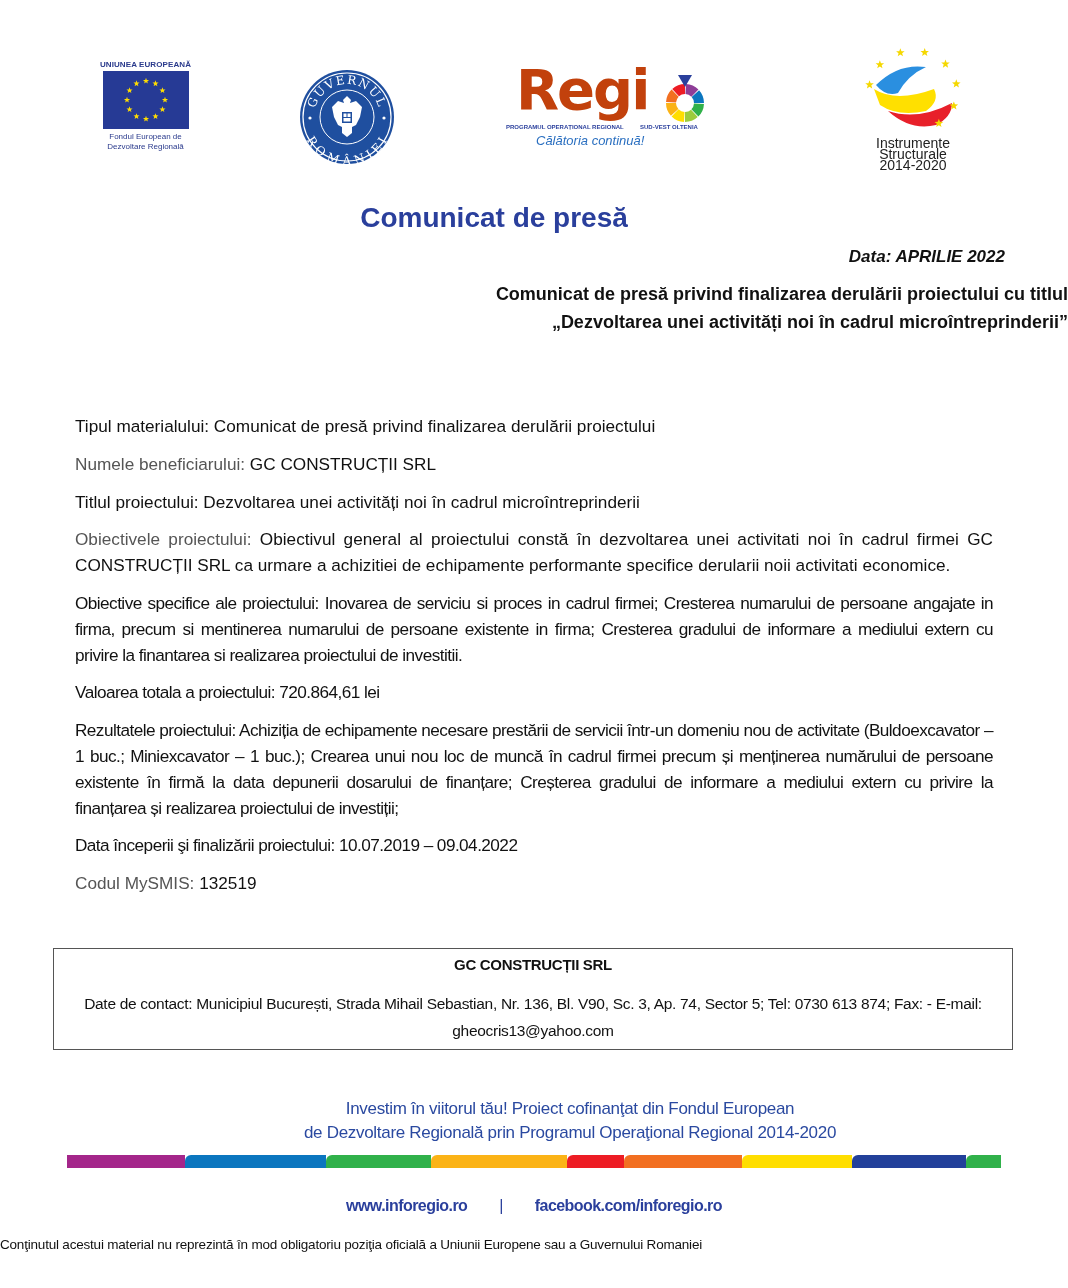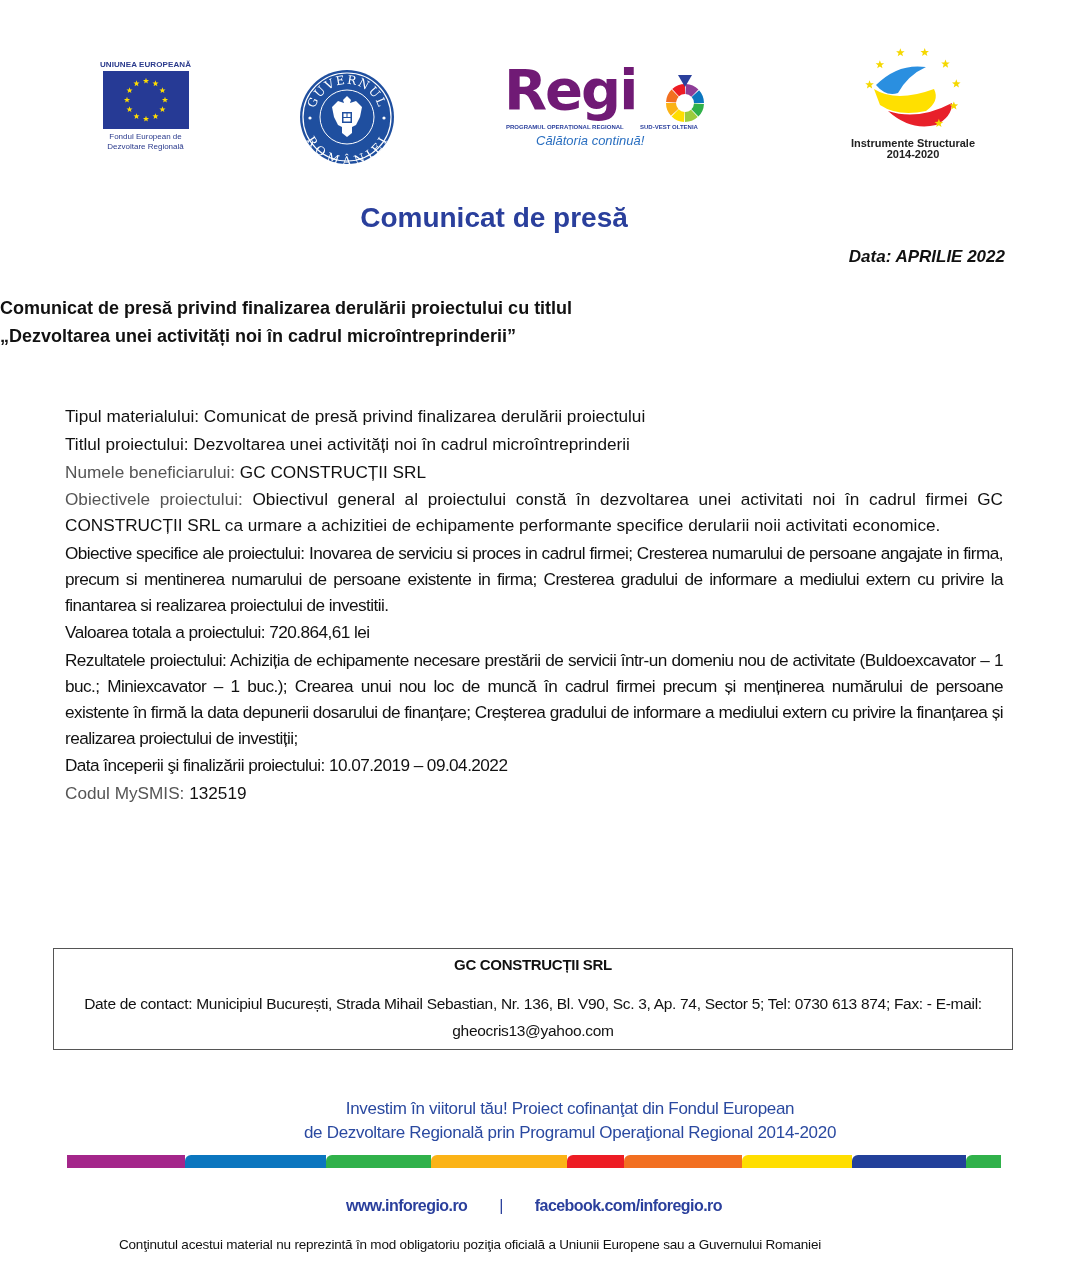--- a/index.html
+++ b/index.html
@@ -10,59 +10,59 @@
   .logo { position: absolute; }
   .eu-logo { left: 78px; top: 60px; width: 95px; height: 100px; text-align: center; margin-left: 20px; }
   .eu-top { font-size: 8px; font-weight: bold; color: #2a3a8c; letter-spacing: 0.1px; white-space: nowrap; }
   .eu-flag { width: 86px; height: 58px; background: #263a95; margin: 2px auto 3px; position: relative; }
   .eu-flag svg { position: absolute; left: 0; top: 0; }
   .eu-bottom { font-size: 8px; color: #2a3a8c; line-height: 10px; }
 
   .gov-logo { left: 298px; top: 68px; width: 98px; height: 98px; }
 
   .regio-logo { left: 500px; top: 63px; width: 210px; height: 95px; }
-  .regio-word { position: absolute; left: 4px; top: -6px; font-family: "DejaVu Sans", sans-serif;
-                font-weight: bold; font-size: 56px; color: #701a75; letter-spacing: -2px; }
+  .regio-word { position: absolute; left: 16px; top: -6px; font-family: "DejaVu Sans", sans-serif;
+                font-weight: bold; font-size: 56px; color: #c2410c; letter-spacing: -2px; }
   .regio-o { position: absolute; left: 163px; top: 10px; }
   .regio-sub-left { position: absolute; left: 6px; top: 61px; font-size: 6px; font-weight: bold; color: #2a3f9c; white-space: nowrap; }
   .regio-sub-right { position: absolute; left: 140px; top: 61px; font-size: 6px; font-weight: bold; color: #2a3f9c; white-space: nowrap; }
   .regio-tag { position: absolute; left: 36px; top: 70px; font-size: 13px; font-style: italic; color: #2a6fc0; white-space: nowrap; }
 
   .is-logo { left: 848px; top: 45px; width: 130px; height: 120px; text-align: center; }
-  .is-text { position: absolute; left: 0; top: 93px; width: 130px; font-size: 11px; font-weight: bold; color: #222; line-height: 11px; }
+  .is-text { position: absolute; left: 0; top: 93px; width: 130px; font-size: 14px; font-weight: normal; color: #222; line-height: 11px; }
 
   
   .main-title { position: absolute; left: 0; width: 988px; top: 202px; text-align: center;
                 font-size: 28px; font-weight: bold; color: #2a3f9c; font-family: "Liberation Sans", sans-serif; }
   .date-line { position: absolute; right: 63px; top: 247px; font-size: 17px; font-weight: bold; font-style: italic; color: #111; }
-  .sub-title { position: absolute; left: 0; width: 1068px; top: 294px; text-align: left;
+  .sub-title { position: absolute; left: 0; width: 1068px; top: 280px; text-align: right;
                font-size: 18px; font-weight: bold; line-height: 28px; color: #111; }
 
   
   .body-text { position: absolute; left: 63px; top: 402px; width: 942px; font-size: 17.2px; line-height: 25.8px;
                text-align: justify; color: #111; }
-  .body-text p { margin: 2px; }
+  .body-text p { margin: 12px; }
   .lbl-gray { color: #555; }
   .narrow { font-family: "Liberation Sans Narrow", "Liberation Sans", sans-serif; letter-spacing: -0.55px; }
 
   
   .contact-box { position: absolute; left: 53px; top: 948px; width: 960px; height: 102px; border: 1px solid #555; box-sizing: border-box;
                  text-align: center; font-size: 15.5px; color: #111; letter-spacing: -0.3px; }
   .contact-name { margin-top: 7px; font-weight: bold; font-size: 15px; }
   .contact-line { margin-top: 17px; line-height: 27px; padding: 0 20px; }
 
   
   .footer-slogan { position: absolute; left: 0; width: 1068px; top: 1097px; text-align: center; font-size: 17px;
                    line-height: 24px; color: #2a49a0; letter-spacing: -0.3px; padding-left: 36px; }
   .color-bar { position: absolute; left: 67px; top: 1155px; width: 934px; height: 13px; display: flex; }
   .color-bar div { height: 100%; }
   .footer-links { position: absolute; left: 0; width: 1068px; top: 1197px; text-align: center; font-size: 16px;
                   font-weight: bold; color: #2a3f9c; }
   .footer-links .sep { display: inline-block; margin: 0 28px; font-weight: normal; }
-  .disclaimer { position: absolute; left: 0; width: 940px; top: 1237px; text-align: center; font-size: 13.5px; color: #111; letter-spacing: -0.2px; }
+  .disclaimer { position: absolute; left: 0; width: 940px; top: 1237px; font-size: 13.5px; color: #111; letter-spacing: -0.2px; }
 </style>
 </head>
 <body>
 
 <div class="logo eu-logo">
   <div class="eu-top">UNIUNEA EUROPEANĂ</div>
   <div class="eu-flag">
     <svg width="86" height="58" viewBox="0 0 86 58" id="eu-stars">
         <polygon points="62.00,25.80 62.79,27.91 65.04,28.01 63.28,29.42 63.88,31.59 62.00,30.34 60.12,31.59 60.72,29.42 58.96,28.01 61.21,27.91" fill="#ffdd00"></polygon>
         <polygon points="59.45,35.30 60.24,37.41 62.50,37.51 60.73,38.92 61.34,41.09 59.45,39.84 57.57,41.09 58.18,38.92 56.41,37.51 58.66,37.41" fill="#ffdd00"></polygon>
@@ -150,22 +150,22 @@
 
 <div class="main-title">Comunicat de presă</div>
 <div class="date-line">Data:  APRILIE 2022</div>
 <div class="sub-title">
   <div>Comunicat de presă privind finalizarea derulării proiectului cu titlul</div>
   <div>„Dezvoltarea unei activități noi în cadrul microîntreprinderii”</div>
 </div>
 
 <div class="body-text">
   <p><span>Tipul materialului:</span><span> Comunicat de presă privind finalizarea derulării proiectului</span></p>
+  <p><span class="lbl-gray">Numele beneficiarului:</span><span> GC CONSTRUCȚII SRL</span></p>
   <p><span>Titlul proiectului:</span><span> Dezvoltarea unei activități noi în cadrul microîntreprinderii</span></p>
-  <p><span class="lbl-gray">Numele beneficiarului:</span><span> GC CONSTRUCȚII SRL</span></p>
   <p><span class="lbl-gray">Obiectivele proiectului:</span><span> Obiectivul general al proiectului constă în dezvoltarea unei activitati noi în cadrul firmei GC CONSTRUCȚII SRL ca urmare a achizitiei de echipamente performante specifice derularii noii activitati economice.</span></p>
   <p class="narrow">Obiective specifice ale proiectului: Inovarea de serviciu si proces in cadrul firmei; Cresterea numarului de persoane angajate in firma, precum si mentinerea numarului de persoane existente in firma; Cresterea gradului de informare a mediului extern cu privire la finantarea si realizarea proiectului de investitii.</p>
   <p class="narrow">Valoarea totala a proiectului: 720.864,61 lei</p>
   <p class="narrow">Rezultatele proiectului: Achiziția de echipamente necesare prestării de servicii într-un domeniu nou de activitate (Buldoexcavator – 1 buc.; Miniexcavator – 1 buc.); Crearea unui nou loc de muncă în cadrul firmei precum și menținerea numărului de persoane existente în firmă la data depunerii dosarului de finanțare; Creșterea gradului de informare a mediului extern cu privire la finanțarea și realizarea proiectului de investiții;</p>
   <p class="narrow">Data începerii şi finalizării proiectului: 10.07.2019 – 09.04.2022</p>
   <p><span class="lbl-gray">Codul MySMIS:</span><span> 132519</span></p>
 </div>
 
 <div class="contact-box narrow">
   <div class="contact-name">GC CONSTRUCȚII SRL</div>

